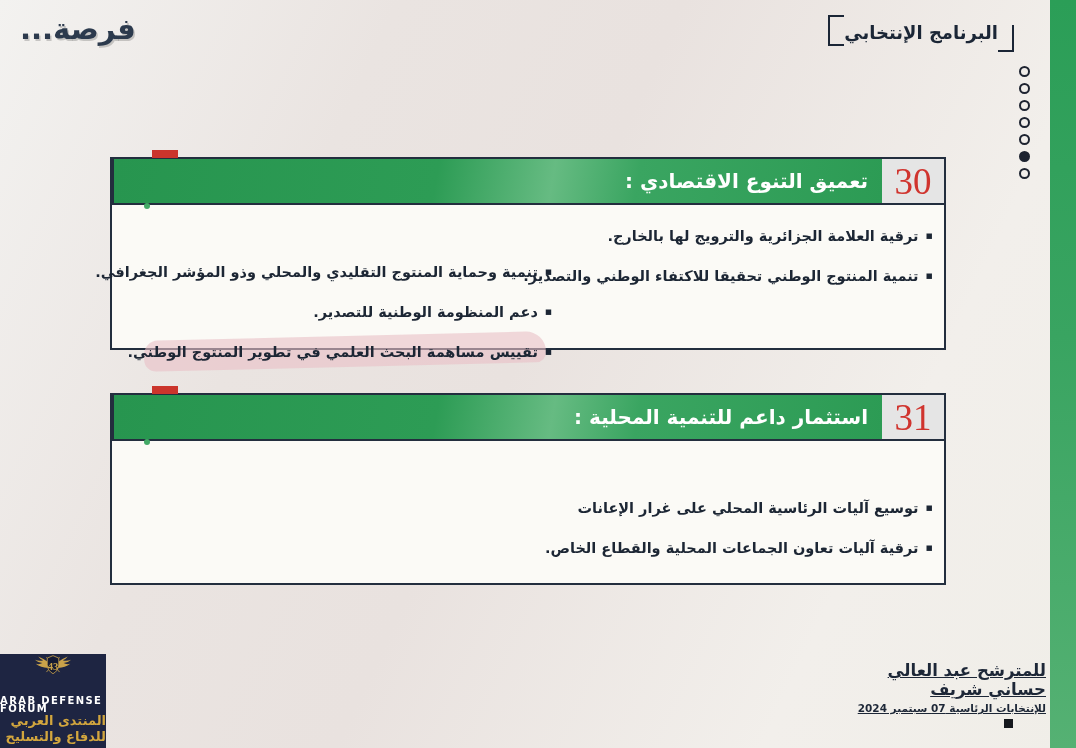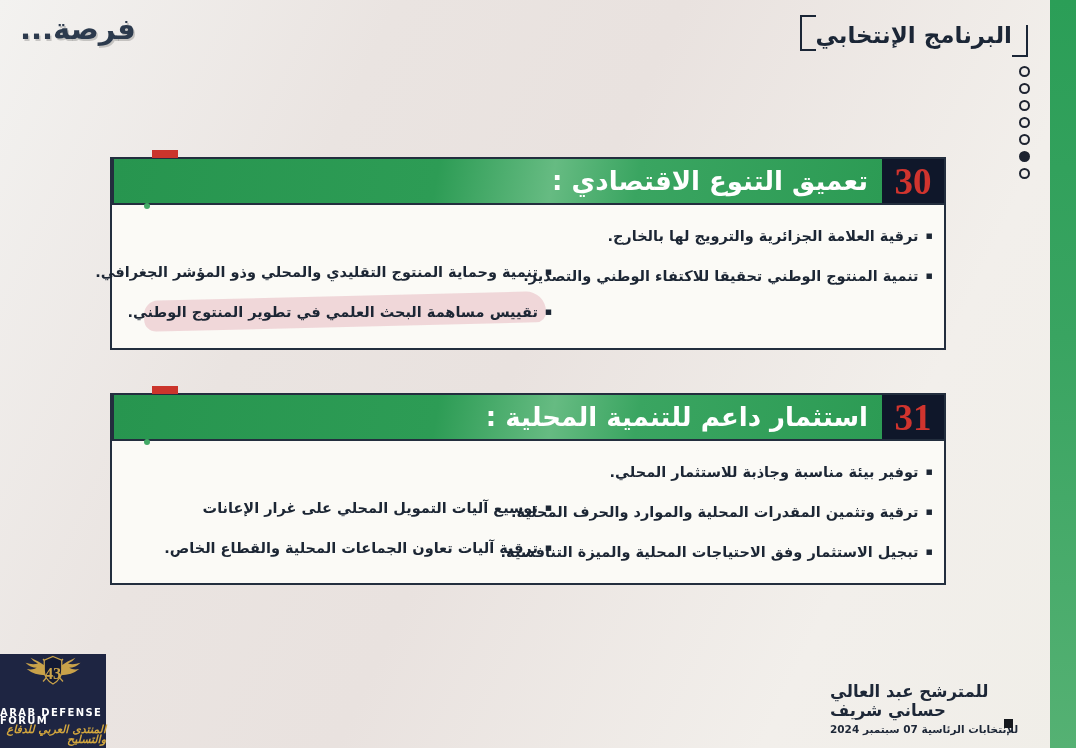--- a/index.html
+++ b/index.html
@@ -8,68 +8,68 @@
     font-family:"DejaVu Sans", sans-serif;
     background:linear-gradient(115deg,#f3f2f0 0%,#eae4e1 28%,#e9e2df 48%,#f2efeb 78%,#f0eee8 100%);
   }
   
   .green-band{position:absolute; top:0; right:0; width:26px; height:748px;
     background:linear-gradient(180deg,#2b9e57 0%,#39a461 45%,#55b173 100%);}
   
   .corner-word{position:absolute; top:12px; left:20px; direction:rtl;
     font-size:29px; font-weight:bold; color:#2c3a4d; text-shadow:1.5px 1.5px 0 rgba(0,0,0,.18);}
   
-  .title-frame{position:absolute; top:15px; right:48px; direction:rtl;
-    padding:7px 16px 9px; font-size:23px; font-weight:bold; color:#1b2636;}
+  .title-frame{position:absolute; top:15px; right:62px; direction:rtl;
+    padding:7px 16px 9px; font-size:18px; font-weight:bold; color:#1b2636;}
   .title-frame::before{content:""; position:absolute; left:0; top:0; bottom:6px; width:14px;
     border-left:2.5px solid #1b2636; border-top:2.5px solid #1b2636; border-bottom:2.5px solid #1b2636;}
   .title-frame::after{content:""; position:absolute; right:0; top:10px; bottom:0; width:14px;
     border-right:2.5px solid #1b2636; border-bottom:2.5px solid #1b2636;}
   
   .dots{position:absolute; top:66px; right:46px; display:flex; flex-direction:column; gap:6px; align-items:center;}
   .dot{width:7px; height:7px; border:2px solid #1d2330; border-radius:50%; background:transparent;}
   .dot.filled{background:#1d2330;}
   
   .section{position:absolute; left:110px; width:836px; background:#fbfaf6;
     border:2px solid #232e3e; box-sizing:border-box;}
   .sec-30{top:157px; height:193px;}
   .sec-31{top:393px; height:192px;}
   .sec-header{position:relative; display:flex; direction:rtl; height:44px; border-bottom:2px solid #232e3e;}
   .num-cell{flex:0 0 62px; display:flex; align-items:center; justify-content:center;
-    font-family:"Liberation Serif", serif; font-size:37px; font-weight:bold; color:#d0342e; background:#0f172a;}
+    font-family:"Liberation Serif", serif; font-size:37px; font-weight:normal; color:#d0342e; background:#e5e5e5;}
   .green-bar{flex:1; display:flex; align-items:center; direction:rtl; padding:0 14px;
     border-left:2px solid #232e3e;
     background:linear-gradient(100deg,#27954f 0%,#2d9c55 42%,#66bb82 57%,#3aa561 68%,#2c9b54 100%);
-    color:#ffffff; font-size:26px; font-weight:bold;}
+    color:#ffffff; font-size:20px; font-weight:bold;}
   .red-tab{position:absolute; top:-9px; left:40px; width:26px; height:8px; background:#cb352c;}
   .green-dot{position:absolute; bottom:-6px; left:32px; width:6px; height:6px; border-radius:50%; background:#43a966;}
   
   .items{display:flex; direction:rtl; padding:17px 11px 0;}
   .col-r{width:47%;}
   .col-l{width:53%;margin-top:36px;}
   .item{position:relative; display:flex; direction:rtl; align-items:center; gap:7px;
     height:27px; margin-bottom:13px; font-size:14.5px; font-weight:bold; color:#1c2634; white-space:nowrap;}
   .item::before{content:"▪"; font-size:11px; color:#1c2634; flex:0 0 auto; position:relative; z-index:1;}
   .item.cont::before{content:none;}
   .item.cont{justify-content:center;}
   .item > span{position:relative; z-index:1;}
   .hl{position:absolute; z-index:0; background:#eabfc6; opacity:.6; border-radius:12px 16px 10px 14px;}
   .hl-r1{top:-3px; right:122px; width:218px; height:31px; transform:rotate(-2.2deg);}
   .hl-l3{top:-2px; right:6px; width:402px; height:31px; transform:rotate(-1.4deg); border-radius:14px 20px 10px 12px;}
   
-  .footer{position:absolute; top:682px; right:30px; width:216px; text-align:left; direction:rtl; color:#1d2737;}
+  .footer{position:absolute; top:661px; right:30px; width:216px; text-align:right; direction:rtl; color:#1d2737;text-decoration:underline;}
   .footer-name{font-size:16.5px; font-weight:bold;}
   .footer-sub{font-size:10.5px; font-weight:bold; margin-top:3px;}
   .footer-square{position:absolute; top:719px; right:63px; width:9px; height:9px; background:#15181d;}
   
   .wm{position:absolute; left:0; bottom:0; width:106px; height:94px; background:#1e2542;
     display:flex; flex-direction:column; align-items:center; justify-content:flex-end;
     padding-bottom:3px; box-sizing:border-box;}
   .wm-en{color:#ffffff; font-size:10px; font-weight:bold; letter-spacing:1.4px; line-height:8px;margin-top:20px;}
-  .wm-ar{color:#d2a63e; font-size:11px; font-weight:bold; direction:rtl; line-height:10px;font-style:italic;}
+  .wm-ar{color:#d2a63e; font-size:13px; font-weight:bold; direction:rtl; line-height:16px;}
 </style>
 </head>
 <body>
 
 <div class="page">
 
   <div class="green-band"></div>
 
   <div class="corner-word">فرصة...</div>
 
@@ -101,51 +101,43 @@
         </div>
         <div class="item">
           <span>تنمية المنتوج الوطني تحقيقا للاكتفاء الوطني والتصدير.</span>
         </div>
       </div>
       <div class="col-l">
         <div class="item">
           <span>تنمية وحماية المنتوج التقليدي والمحلي وذو المؤشر الجغرافي.</span>
         </div>
         <div class="item">
+          <span>دعم المنظومة الوطنية للتصدير.</span>
+        </div>
+        <div class="item">
           <i class="hl hl-l3"></i>
           <span>تقييس مساهمة البحث العلمي في تطوير المنتوج الوطني.</span>
         </div>
       </div>
     </div>
   </div>
 
   <div class="section sec-31">
     <div class="sec-header">
       <div class="num-cell">31</div>
       <div class="green-bar">
         <span>استثمار داعم للتنمية المحلية :</span>
       </div>
       <div class="red-tab"></div>
       <div class="green-dot"></div>
     </div>
     <div class="items">
-      <div class="col-r">
-        <div class="item">
-          <span>توفير بيئة مناسبة وجاذبة للاستثمار المحلي.</span>
-        </div>
-        <div class="item">
-          <span>ترقية وتثمين المقدرات المحلية والموارد والحرف المحلية.</span>
-        </div>
-        <div class="item">
-          <span>تبجيل الاستثمار وفق الاحتياجات المحلية والميزة التنافسية.</span>
-        </div>
-      </div>
       <div class="col-l">
         <div class="item">
-          <span>توسيع آليات التمويل المحلي على غرار الإعانات</span>
+          <span>توسيع آليات الرئاسية المحلي على غرار الإعانات</span>
         </div>
         <div class="item">
           <span>ترقية آليات تعاون الجماعات المحلية والقطاع الخاص.</span>
         </div>
       </div>
     </div>
   </div>
 
   <div class="footer">
     <div class="footer-name">للمترشح عبد العالي حساني شريف</div>

